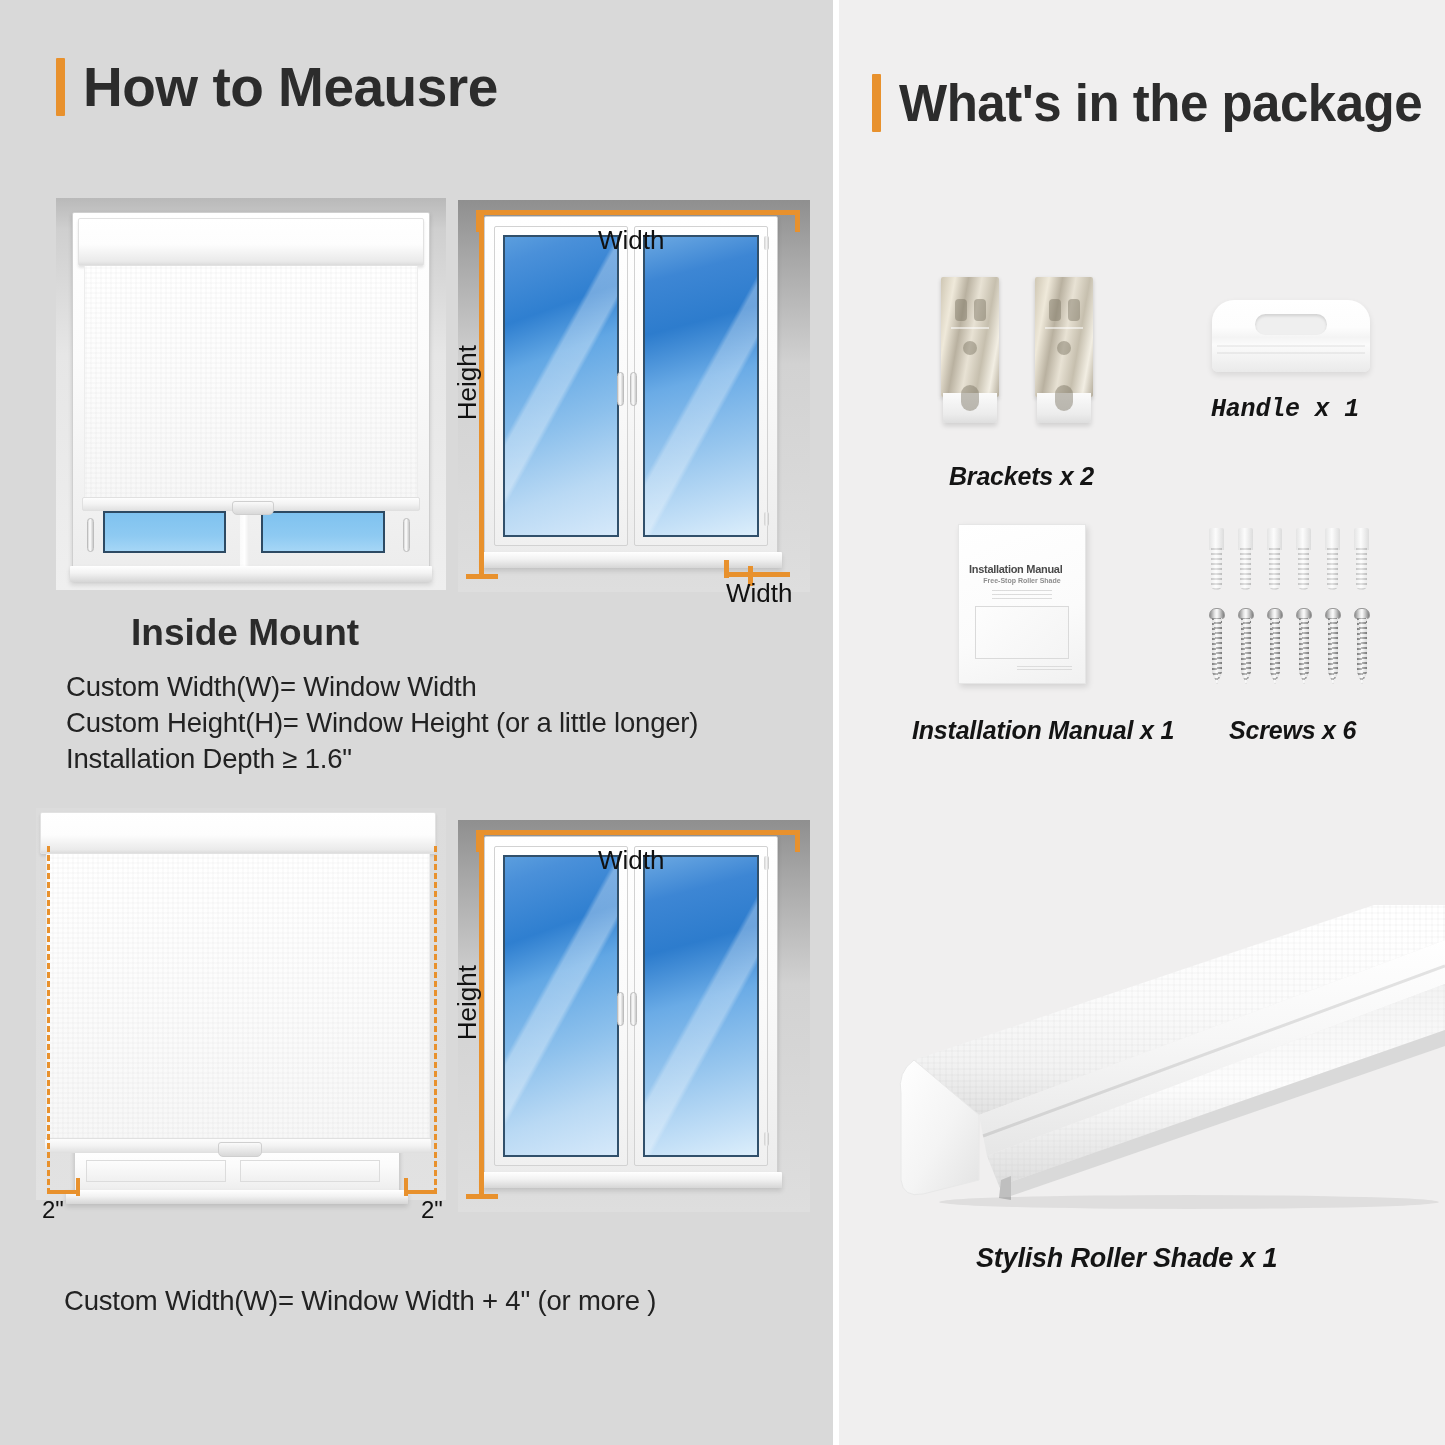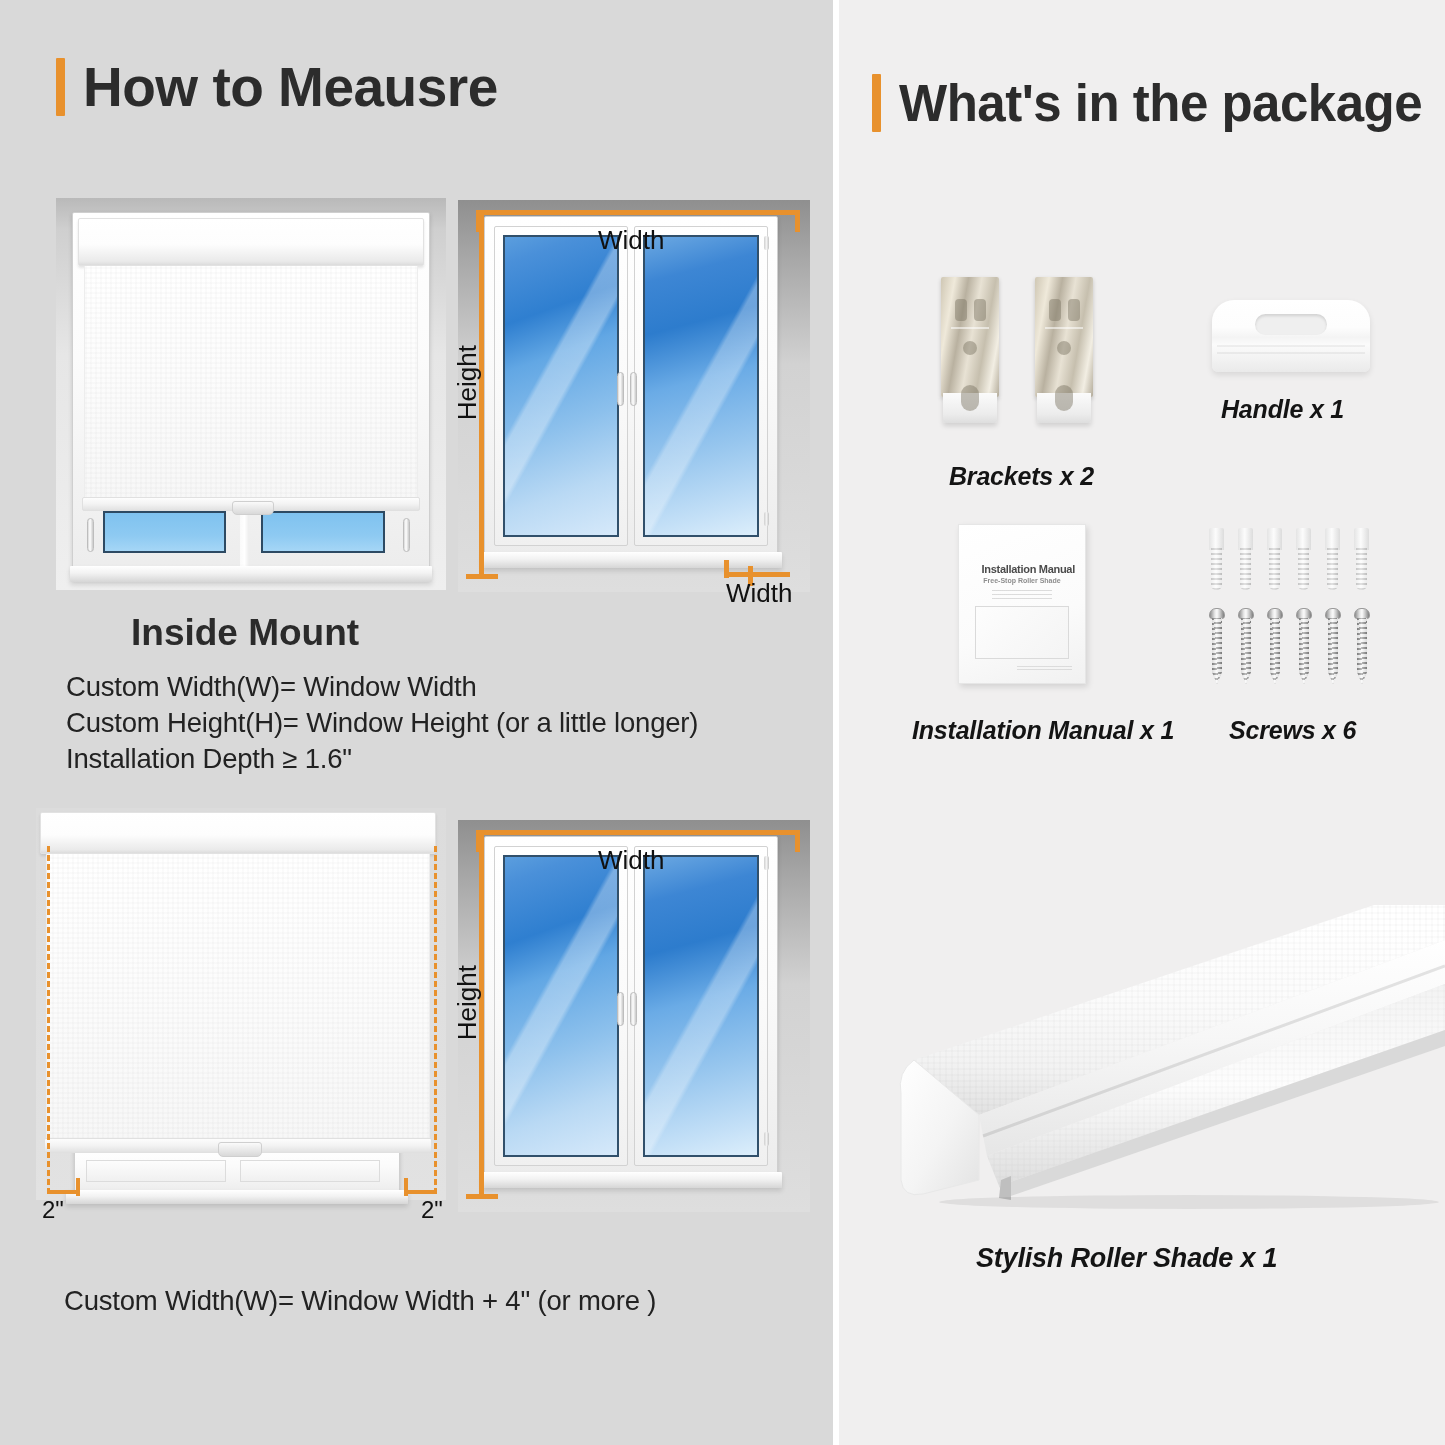--- a/index.html
+++ b/index.html
@@ -181,21 +181,21 @@
     position:absolute; left:3%; width:94%; height:2px; background: rgba(0,0,0,0.05);
   }
 
   .manual {
     position: absolute;
     background: linear-gradient(160deg,#ffffff 0%,#fbfbfb 60%,#f1f1f1 100%);
     border: 1px solid #e6e6e6;
     box-shadow: 2px 3px 6px rgba(0,0,0,0.12);
   }
   .manual .m-title {
-    position:absolute; left:8%; top:24%; width:84%; text-align:right;
+    position:absolute; left:8%; top:24%; width:84%; text-align:left;
     font-size: 11px; font-weight: bold; color:#4a4a4a; letter-spacing:-0.3px;
   }
   .manual .m-sub {
     position:absolute; left:8%; top:33%; width:84%; text-align:center;
     font-size: 7px; font-weight:bold; color:#8d8d8d;
   }
   .manual .m-lines {
     position:absolute; left:26%; top:41%; width:48%; height: 7%;
     background: repeating-linear-gradient(180deg, rgba(0,0,0,0.13) 0 1px, transparent 1px 4px);
   }
@@ -388,21 +388,21 @@
       <div class="slot" style="left:20px; top:108px; width:18px; height:26px; border-radius:9px; z-index:3;"></div>
     </div>
   </div>
   <div class="pkg-label" style="left:110px; top:462px;">Brackets x 2</div>
 
   <div class="pkg-handle" style="left:373px; top:300px; width:158px; height:72px;">
     <div class="cut"></div>
     <div class="seam" style="top:62%;"></div>
     <div class="seam" style="top:72%;"></div>
   </div>
-  <div class="pkg-label" style="left:382px; top:395px;">Handle x 1</div>
+  <div class="pkg-label" style="left:372px; top:395px;font-family:Liberation Mono, monospace;">Handle x 1</div>
 
   <div class="manual" style="left:119px; top:524px; width:128px; height:160px;">
     <div class="m-title">Installation Manual</div>
     <div class="m-sub">Free-Stop Roller Shade</div>
     <div class="m-lines"></div>
     <div class="m-box"></div>
     <div class="m-foot"></div>
   </div>
   <div class="pkg-label" style="left:73px; top:716px;">Installation Manual x 1</div>
 

